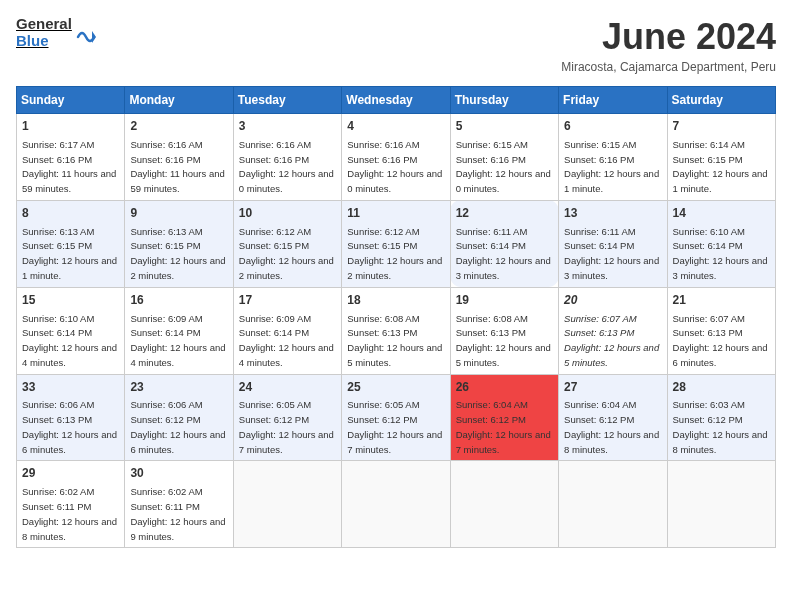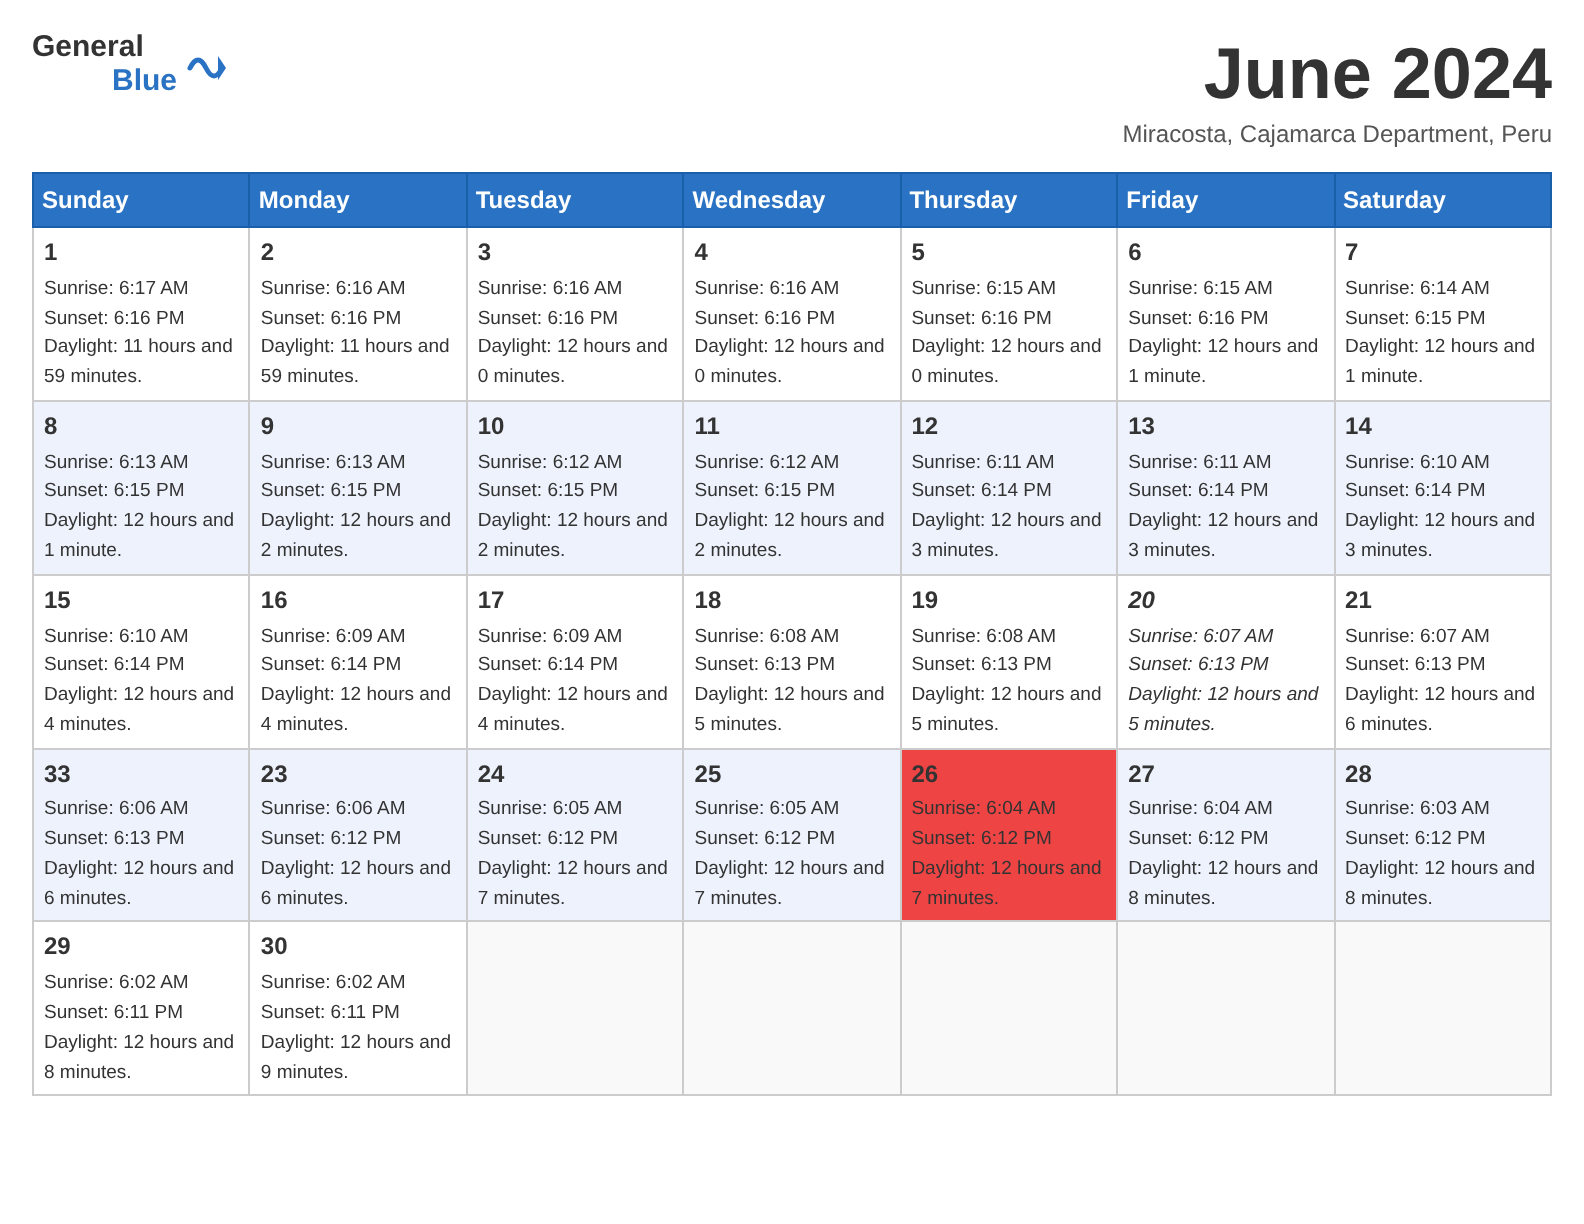--- a/index.html
+++ b/index.html
@@ -75,24 +75,24 @@
       color: #333;
       line-height: 1.45;
     }
     .empty { background: #f9f9f9 !important; }
   </style>
 </head>
 <body>
 
 <div class="header">
   <div class="logo">
-  <div style="display:flex;align-items:center;gap:2px;">
+  <div style="display:flex;align-items:flex-end;gap:2px;text-decoration:underline;">
     <div style="line-height:1.1;">
       <div style="font-size:15px;font-weight:bold;color:#333;">General</div>
-      <div style="font-size:15px;font-weight:bold;color:#2a72c3;margin-left:40px;">Blue</div>
+      <div style="font-size:15px;font-weight:bold;color:#2a72c3;">Blue</div>
     </div>
     <svg width="22" height="22" viewBox="0 0 22 22" style="margin-bottom:4px;">
       <path d="M4,14 Q8,6 12,14 Q16,22 20,14" stroke="#2a72c3" stroke-width="2.5" fill="none" stroke-linecap="round"></path>
       <polygon points="18,8 22,14 18,20" fill="#2a72c3"></polygon>
     </svg>
   </div>
 </div>
   <div class="title-block">
     <div class="month-title">June 2024</div>
     <div class="location-subtitle">Miracosta, Cajamarca Department, Peru</div>
@@ -152,21 +152,21 @@
         <span class="day-info">Sunrise: 6:13 AM<br>Sunset: 6:15 PM<br>Daylight: 12 hours and 2 minutes.</span>
       </td>
         <td style="background: rgb(237, 242, 252);">
         <span class="day-number">10</span>
         <span class="day-info">Sunrise: 6:12 AM<br>Sunset: 6:15 PM<br>Daylight: 12 hours and 2 minutes.</span>
       </td>
         <td style="background: rgb(237, 242, 252);">
         <span class="day-number">11</span>
         <span class="day-info">Sunrise: 6:12 AM<br>Sunset: 6:15 PM<br>Daylight: 12 hours and 2 minutes.</span>
       </td>
-        <td style="background: rgb(237, 242, 252);">
+        <td style="background: rgb(237, 242, 252); border-radius: 11px;">
         <span class="day-number">12</span>
         <span class="day-info">Sunrise: 6:11 AM<br>Sunset: 6:14 PM<br>Daylight: 12 hours and 3 minutes.</span>
       </td>
         <td style="background: rgb(237, 242, 252);">
         <span class="day-number">13</span>
         <span class="day-info">Sunrise: 6:11 AM<br>Sunset: 6:14 PM<br>Daylight: 12 hours and 3 minutes.</span>
       </td>
         <td style="background: rgb(237, 242, 252);">
         <span class="day-number">14</span>
         <span class="day-info">Sunrise: 6:10 AM<br>Sunset: 6:14 PM<br>Daylight: 12 hours and 3 minutes.</span>

